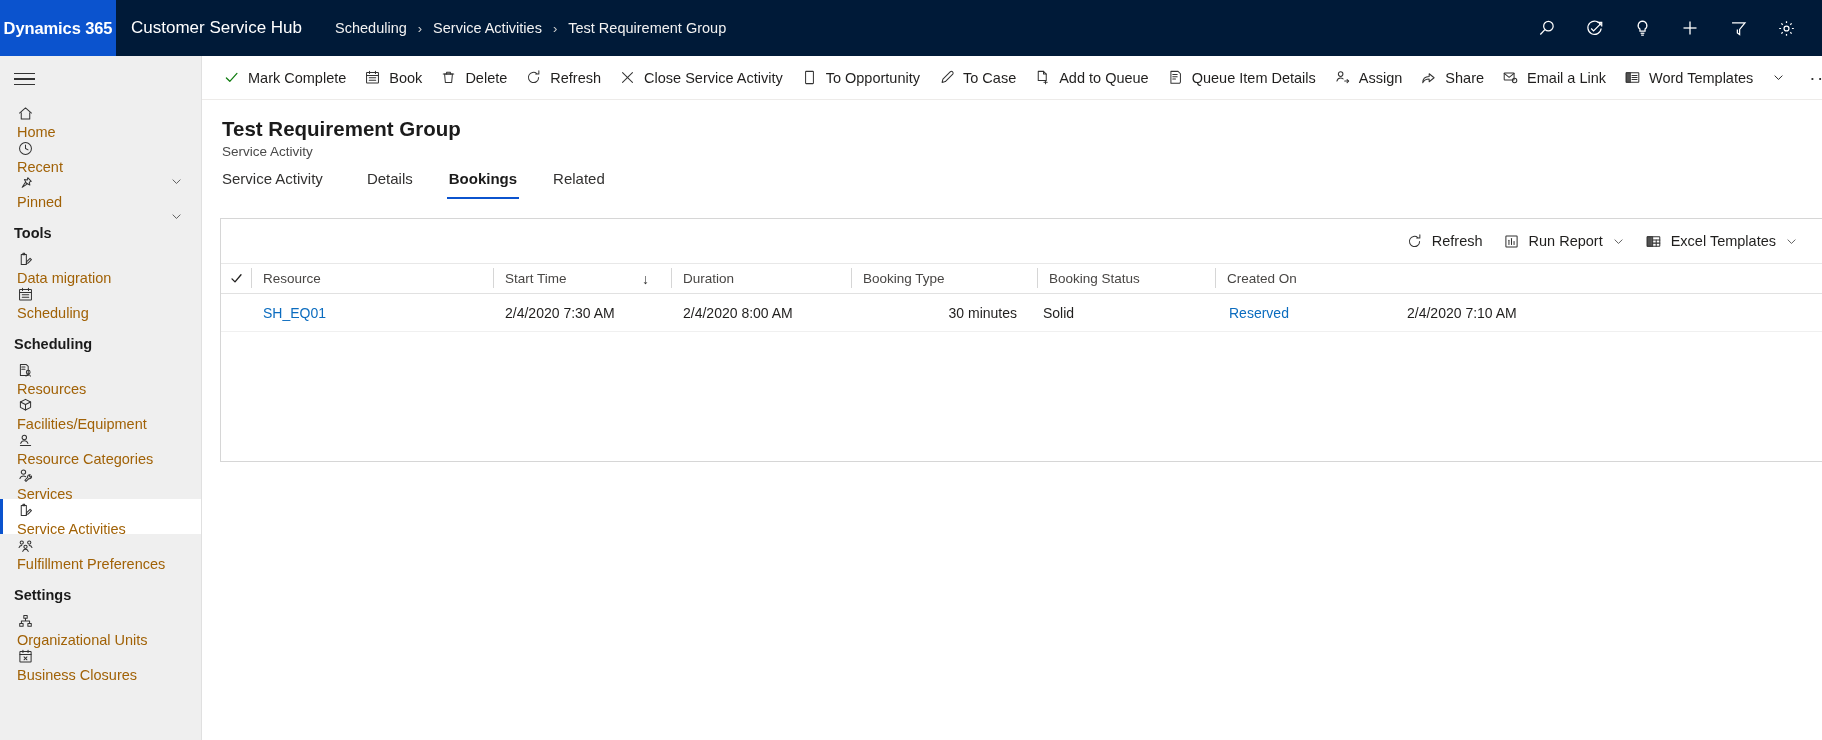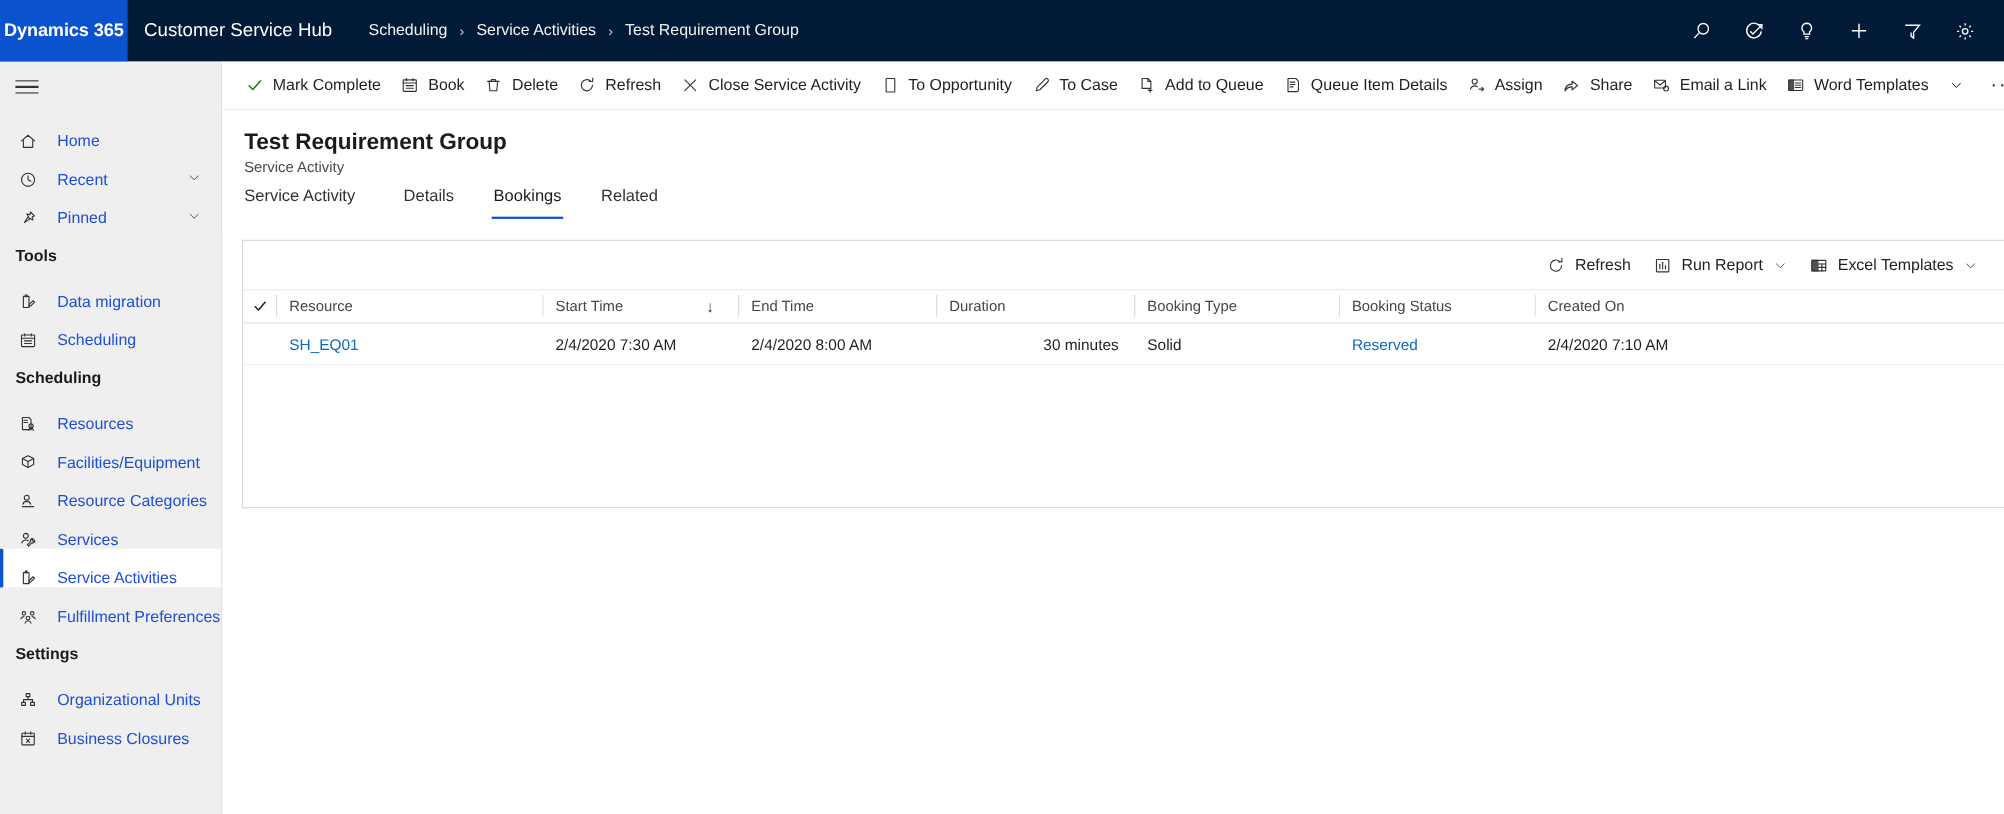--- a/index.html
+++ b/index.html
@@ -52,23 +52,23 @@
   }
   .hamburger {
     width: 202px; height: 46px; display: flex; align-items: center;
     padding-left: 14px; cursor: pointer;
   }
   .ham-lines { width: 21px; }
   .ham-lines span {
     display: block; height: 1.5px; background: #333; margin: 4px 0;
   }
   .nav-item {
-    height: 35px; display: flex; align-items: flex-end;
+    height: 35px; display: flex; align-items: flex-start;
     padding-left: 17px; cursor: pointer; position: relative;
-    font-size: 14.5px; color: #1d4ed8;
+    font-size: 14.5px; color: #a16207; flex-direction: column;
   }
   .nav-item.selected { background: #ffffff; }
   .nav-item.selected::before {
     content: ""; position: absolute; left: 0; top: 0;
     width: 3px; height: 35px; background: #0b53ce;
   }
   .nav-ico {
     width: 22px; height: 18px; margin-right: 13px;
     display: flex; align-items: center; justify-content: flex-start;
     flex: 0 0 22px; color: #333;
@@ -117,21 +117,21 @@
   
   .tabs {
     position: absolute; top: 168px; left: 202px; width: 1620px; height: 42px;
     background: #fff; display: flex; align-items: flex-start; padding-left: 20px;
   }
   .tab {
     position: relative; padding: 0 12px 9px 12px; margin-right: 12px;
     font-size: 15px; color: #323130; cursor: pointer; line-height: 22px;
   }
   .tab:first-child { padding-left: 0; margin-right: 20px; }
-  .tab.active { font-weight: normal; color: #1b1b1b; }
+  .tab.active { font-weight: bold; color: #1b1b1b; }
   .tab.active::after {
     content: ""; position: absolute; left: 10px; right: 10px; bottom: 0;
     height: 2.5px; background: #0b53ce;
   }
 
   
   .grid-panel {
     position: absolute; top: 218px; left: 220px; width: 1602px; height: 244px;
     background: #fff; border: 1px solid #d6d6d6; border-right: none;
   }
@@ -602,23 +602,20 @@
         <svg width="15" height="15" viewBox="0 0 20 20" fill="none" stroke="#201f1e" stroke-width="1.8" stroke-linecap="round" stroke-linejoin="round">
           <polyline points="4,10.5 8,14.5 16,5"></polyline>
         </svg>
       </div>
       <div class="col c-res sep">
         <span>Resource</span>
       </div>
       <div class="col c-start sep">
         <span>Start Time</span>
         <span class="sort-arrow">↓</span>
-      </div>
-      <div class="col c-end sep">
-        <span>End Time</span>
       </div>
       <div class="col c-dur sep">
         <span>Duration</span>
       </div>
       <div class="col c-btype sep">
         <span>Booking Type</span>
       </div>
       <div class="col c-bstat sep">
         <span>Booking Status</span>
       </div>

